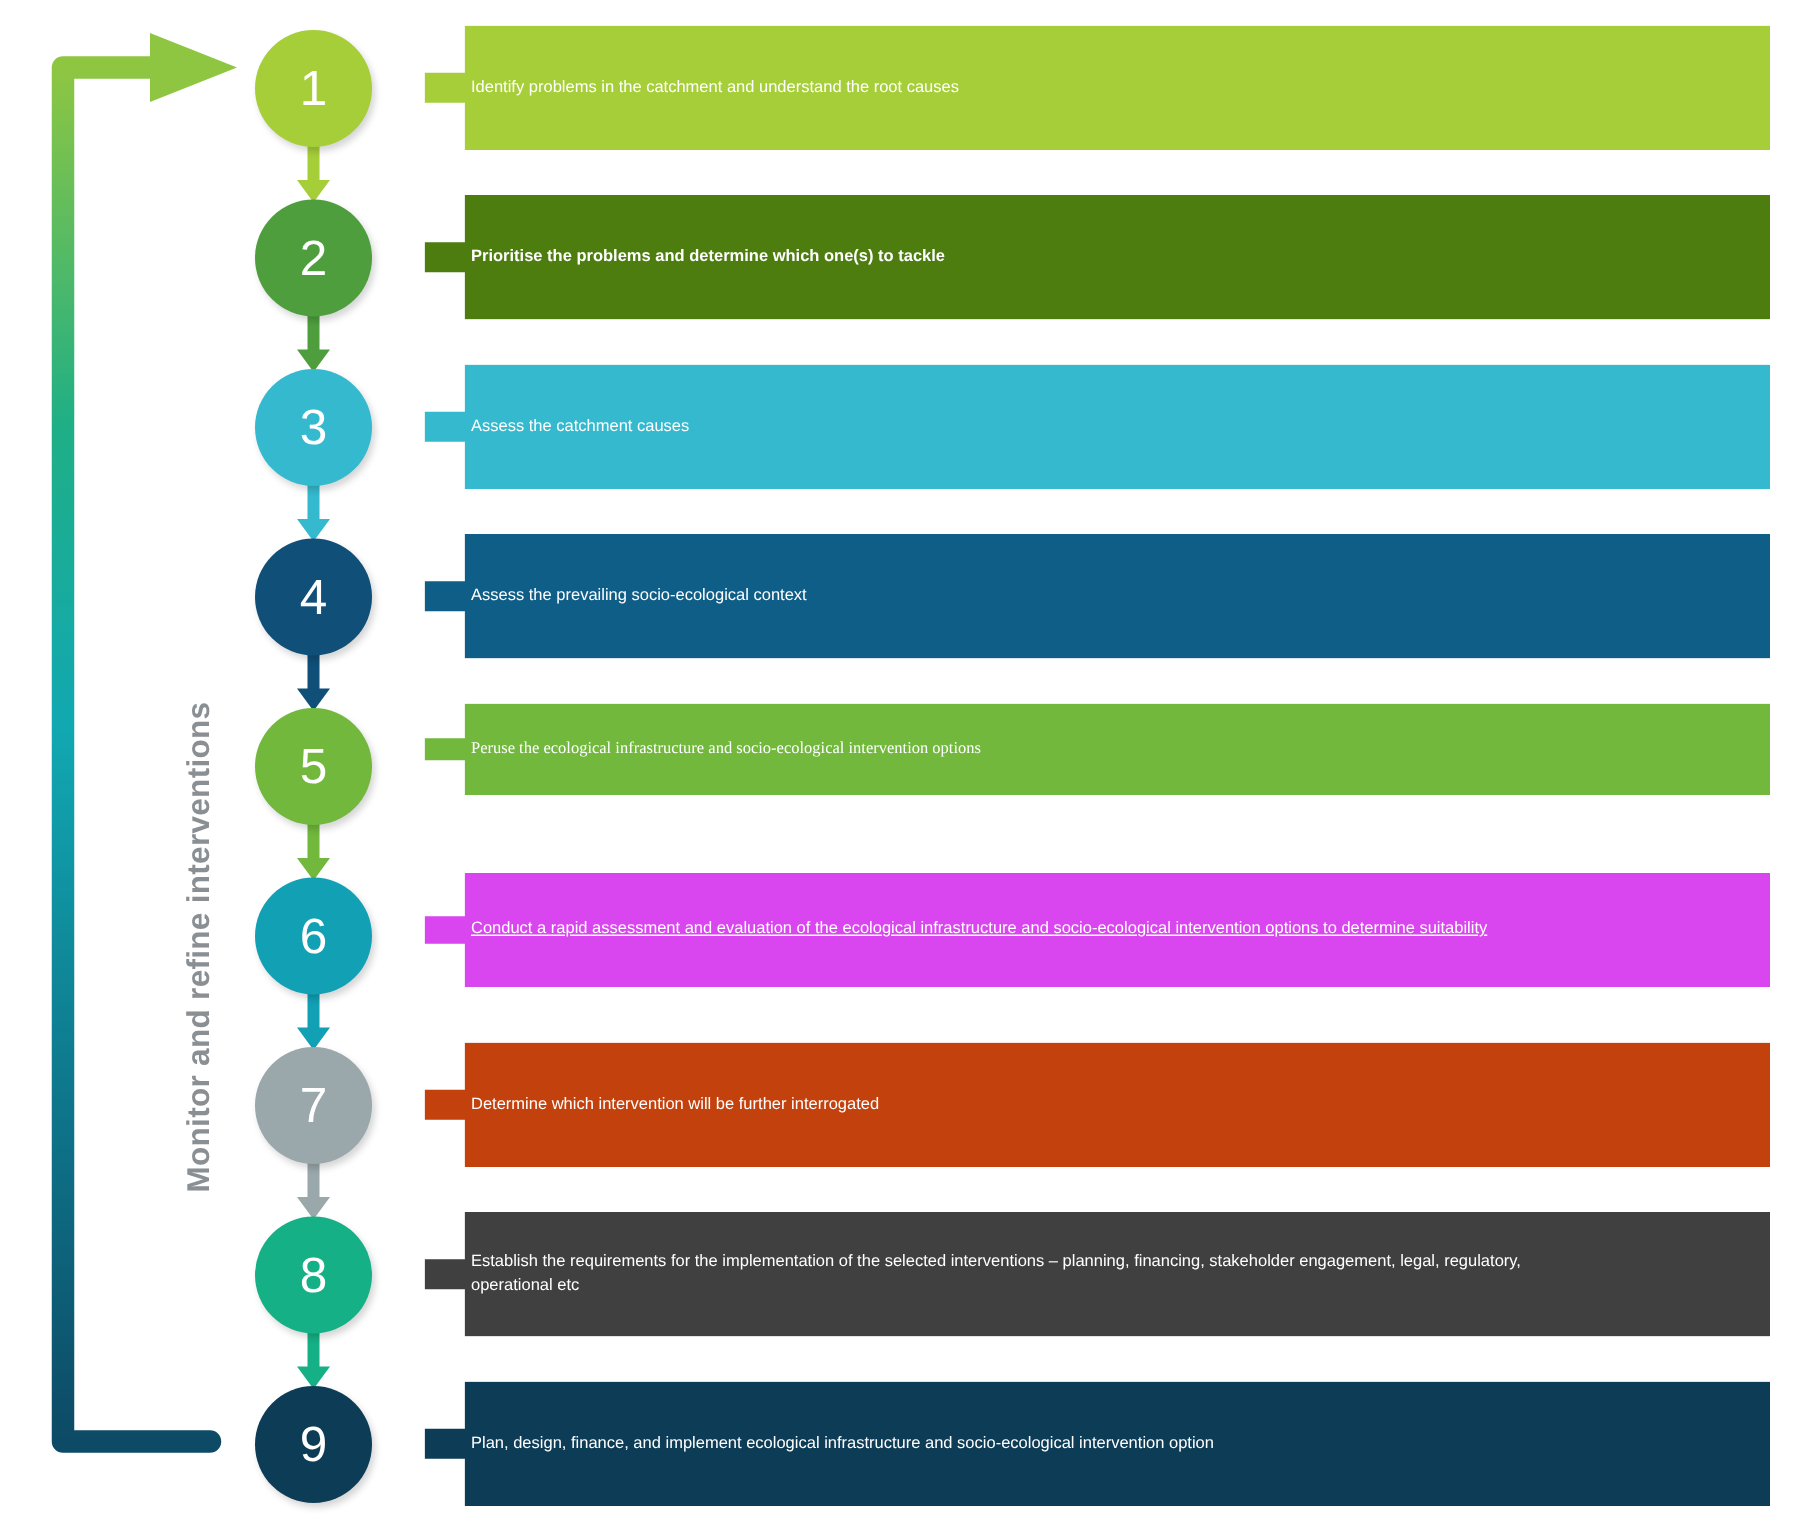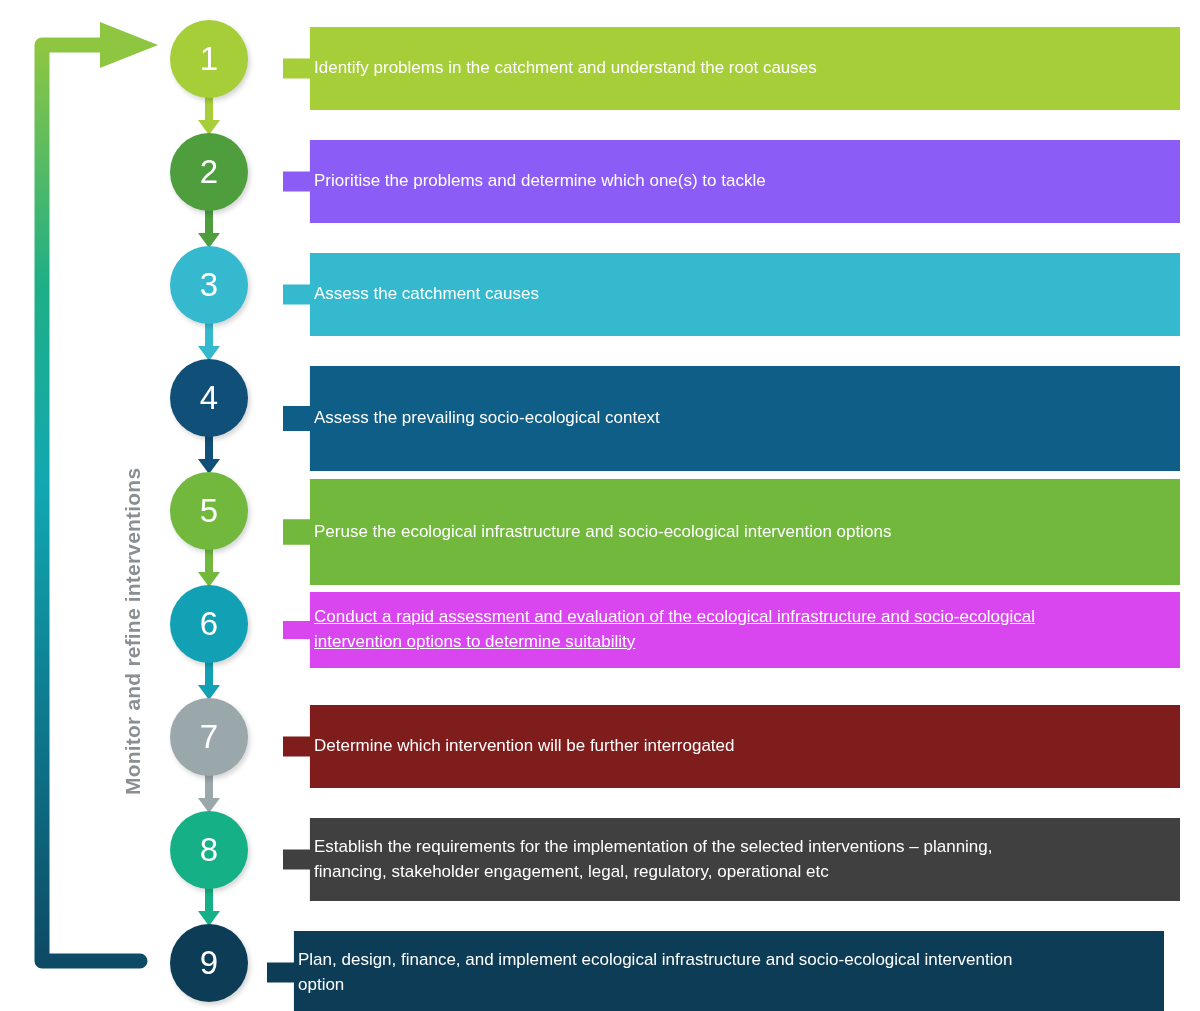--- a/index.html
+++ b/index.html
@@ -67,32 +67,31 @@
     box-shadow: 2px 3px 5px rgba(0,0,0,0.17);
     box-sizing: border-box;
   }
 
   .banner {
     position: absolute;
     box-sizing: border-box;
     display: flex;
     align-items: center;
     color: #ffffff;
-    font-size: 17px;
+    font-size: 11px;
     line-height: 1.45;
     padding-left: 31px;
     padding-right: 37px;
     -webkit-clip-path: polygon(
         0% 38%, 3.0% 38%, 3.0% 0%, 100% 0%,
         100% 100%, 3.0% 100%, 3.0% 62%, 0% 62%);
     clip-path: polygon(
         0% 38%, 3.0% 38%, 3.0% 0%, 100% 0%,
         100% 100%, 3.0% 100%, 3.0% 62%, 0% 62%);
     box-shadow: 1px 2px 4px rgba(0,0,0,0.13);
-    margin-top: 10px;
   }
   .banner .btext { display: block; }
 
   .connector {
     position: absolute;
   }
 </style>
 </head>
 <body>
 
@@ -128,85 +127,85 @@
         <div class="banner" style="left: 283px; top: 17px; width: 897px; height: 83px; background: rgb(166, 206, 57);">
           <span class="btext">Identify problems in the catchment and understand the root causes</span>
         </div>
       </div>
       <div class="row" style="top: 0px;">
         <div class="connector" style="left: 194px; top: 208.5px; width: 30px; height: 39px;"><svg width="30" height="39" viewBox="0 0 30 39" xmlns="http://www.w3.org/2000/svg">
             <rect x="11" y="0" width="8" height="26" fill="#4e9e3e"></rect>
             <polygon points="4,24 26,24 15,39" fill="#4e9e3e"></polygon>
           </svg></div>
         <div class="circle" style="left: 170px; top: 132.5px; background: rgb(78, 158, 62);">2</div>
-        <div class="banner" style="left: 283px; top: 130px; width: 897px; height: 83px; background: #8b5cf6;">
+        <div class="banner" style="left: 283px; top: 130px; width: 897px; height: 83px; background: #4d7c0f; font-weight: bold;">
           <span class="btext">Prioritise the problems and determine which one(s) to tackle</span>
         </div>
       </div>
       <div class="row" style="top: 0px;">
         <div class="connector" style="left: 194px; top: 321.5px; width: 30px; height: 39px;"><svg width="30" height="39" viewBox="0 0 30 39" xmlns="http://www.w3.org/2000/svg">
             <rect x="11" y="0" width="8" height="26" fill="#35b9ce"></rect>
             <polygon points="4,24 26,24 15,39" fill="#35b9ce"></polygon>
           </svg></div>
         <div class="circle" style="left: 170px; top: 245.5px; background: rgb(53, 185, 206);">3</div>
         <div class="banner" style="left: 283px; top: 243px; width: 897px; height: 83px; background: rgb(53, 185, 206);">
           <span class="btext">Assess the catchment causes</span>
         </div>
       </div>
       <div class="row" style="top: 0px;">
         <div class="connector" style="left: 194px; top: 434.5px; width: 30px; height: 39px;"><svg width="30" height="39" viewBox="0 0 30 39" xmlns="http://www.w3.org/2000/svg">
             <rect x="11" y="0" width="8" height="26" fill="#0f4f78"></rect>
             <polygon points="4,24 26,24 15,39" fill="#0f4f78"></polygon>
           </svg></div>
         <div class="circle" style="left: 170px; top: 358.5px; background: rgb(15, 79, 120);">4</div>
-        <div class="banner" style="left: 283px; top: 356px; width: 897px; height: 105px; background: rgb(15, 94, 136);">
+        <div class="banner" style="left: 283px; top: 356px; width: 897px; height: 83px; background: rgb(15, 94, 136);">
           <span class="btext">Assess the prevailing socio-ecological context</span>
         </div>
       </div>
       <div class="row" style="top: 0px;">
         <div class="connector" style="left: 194px; top: 547.5px; width: 30px; height: 39px;"><svg width="30" height="39" viewBox="0 0 30 39" xmlns="http://www.w3.org/2000/svg">
             <rect x="11" y="0" width="8" height="26" fill="#71b83d"></rect>
             <polygon points="4,24 26,24 15,39" fill="#71b83d"></polygon>
           </svg></div>
         <div class="circle" style="left: 170px; top: 471.5px; background: rgb(113, 184, 61);">5</div>
-        <div class="banner" style="left: 283px; top: 469px; width: 897px; height: 106px; background: rgb(113, 184, 61);">
+        <div class="banner" style="left: 283px; top: 469px; width: 897px; height: 61px; background: rgb(113, 184, 61); font-family: Liberation Serif, serif;">
           <span class="btext">Peruse the ecological infrastructure and socio-ecological intervention options</span>
         </div>
       </div>
       <div class="row" style="top: 0px;">
         <div class="connector" style="left: 194px; top: 660.5px; width: 30px; height: 39px;"><svg width="30" height="39" viewBox="0 0 30 39" xmlns="http://www.w3.org/2000/svg">
             <rect x="11" y="0" width="8" height="26" fill="#11a0b4"></rect>
             <polygon points="4,24 26,24 15,39" fill="#11a0b4"></polygon>
           </svg></div>
         <div class="circle" style="left: 170px; top: 584.5px; background: rgb(17, 160, 180);">6</div>
         <div class="banner" style="left: 283px; top: 582px; width: 897px; height: 76px; background: #d946ef; text-decoration: underline;">
           <span class="btext" style="max-width: 740px;">Conduct a rapid assessment and evaluation of the ecological infrastructure and socio-ecological intervention options to determine suitability</span>
         </div>
       </div>
       <div class="row" style="top: 0px;">
         <div class="connector" style="left: 194px; top: 773.5px; width: 30px; height: 39px;"><svg width="30" height="39" viewBox="0 0 30 39" xmlns="http://www.w3.org/2000/svg">
             <rect x="11" y="0" width="8" height="26" fill="#9aa7ab"></rect>
             <polygon points="4,24 26,24 15,39" fill="#9aa7ab"></polygon>
           </svg></div>
         <div class="circle" style="left: 170px; top: 697.5px; background: rgb(154, 167, 171);">7</div>
-        <div class="banner" style="left: 283px; top: 695px; width: 897px; height: 83px; background: #7f1d1d;">
+        <div class="banner" style="left: 283px; top: 695px; width: 897px; height: 83px; background: #c2410c;">
           <span class="btext">Determine which intervention will be further interrogated</span>
         </div>
       </div>
       <div class="row" style="top: 0px;">
         <div class="connector" style="left: 194px; top: 886.5px; width: 30px; height: 39px;"><svg width="30" height="39" viewBox="0 0 30 39" xmlns="http://www.w3.org/2000/svg">
             <rect x="11" y="0" width="8" height="26" fill="#16b086"></rect>
             <polygon points="4,24 26,24 15,39" fill="#16b086"></polygon>
           </svg></div>
         <div class="circle" style="left: 170px; top: 810.5px; background: rgb(22, 176, 134);">8</div>
         <div class="banner" style="left: 283px; top: 808px; width: 897px; height: 83px; background: #404040;">
           <span class="btext" style="max-width: 740px;">Establish the requirements for the implementation of the selected interventions – planning, financing, stakeholder engagement, legal, regulatory, operational etc</span>
         </div>
       </div>
       <div class="row" style="top: 0px;">
         <div class="circle" style="left: 170px; top: 923.5px; background: rgb(13, 60, 86);">9</div>
-        <div class="banner" style="left: 267px; top: 921px; width: 897px; height: 83px; background: rgb(13, 60, 86);">
+        <div class="banner" style="left: 283px; top: 921px; width: 897px; height: 83px; background: rgb(13, 60, 86);">
           <span class="btext" style="max-width: 740px;">Plan, design, finance, and implement ecological infrastructure and socio-ecological intervention option</span>
         </div>
       </div>
     </div>
 
 </div>
 
 </body></html>

